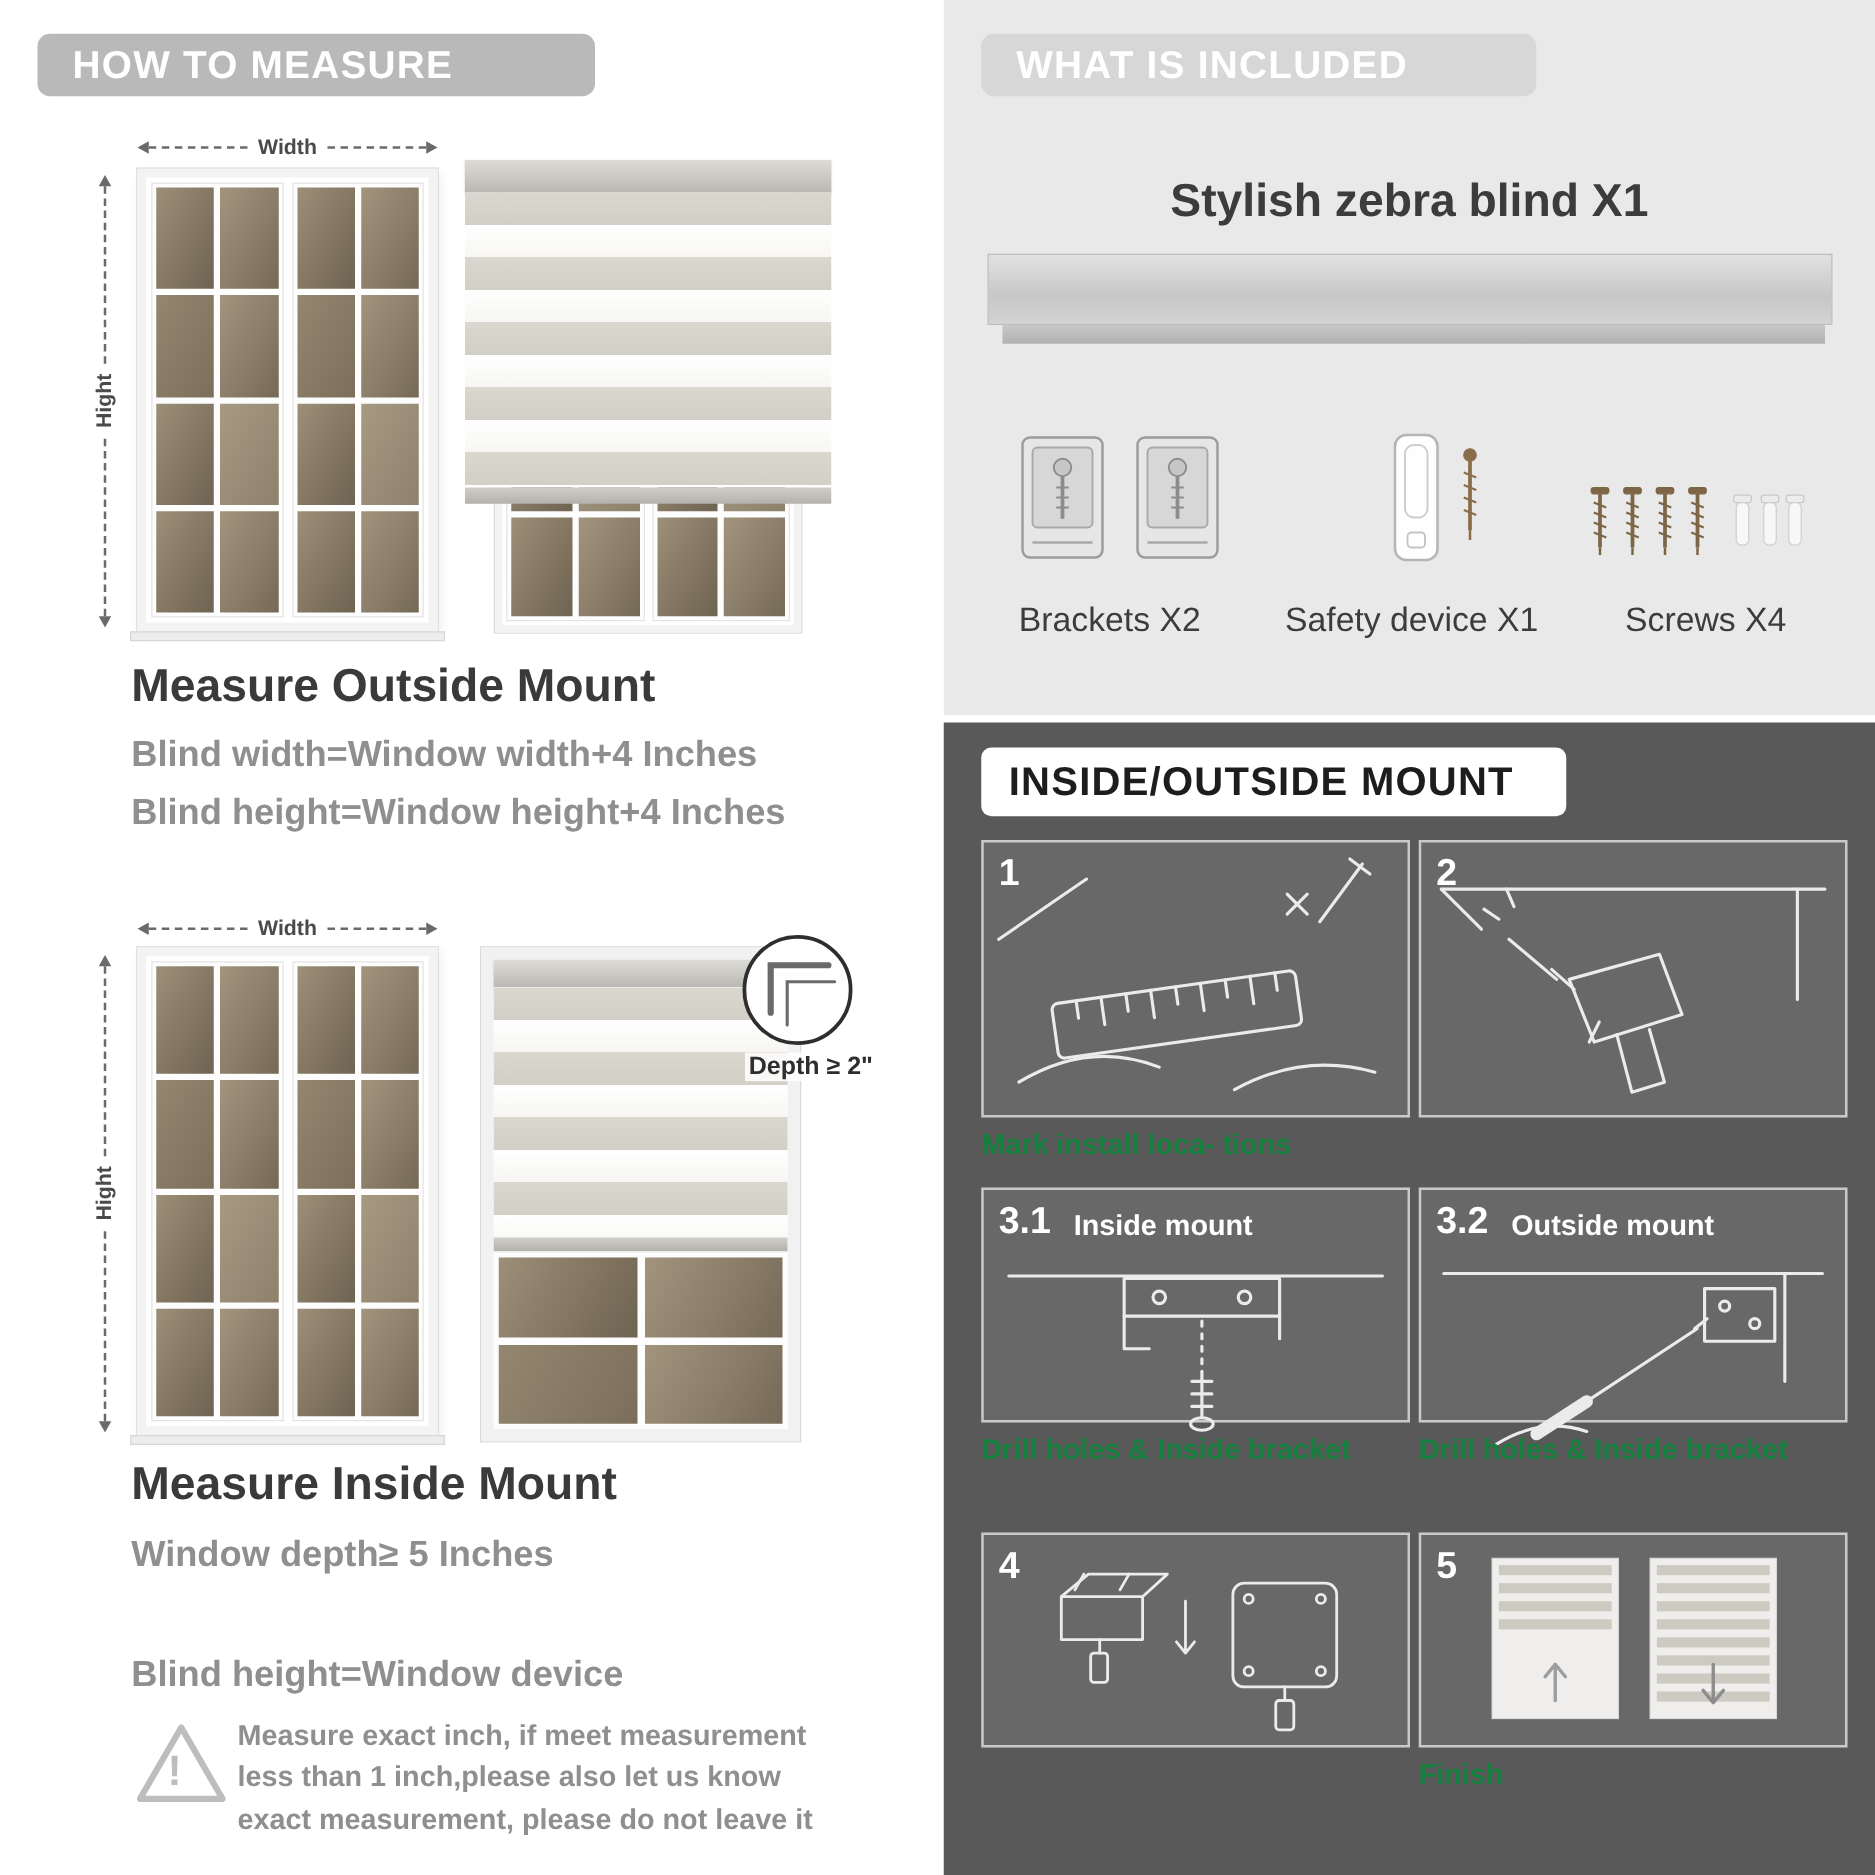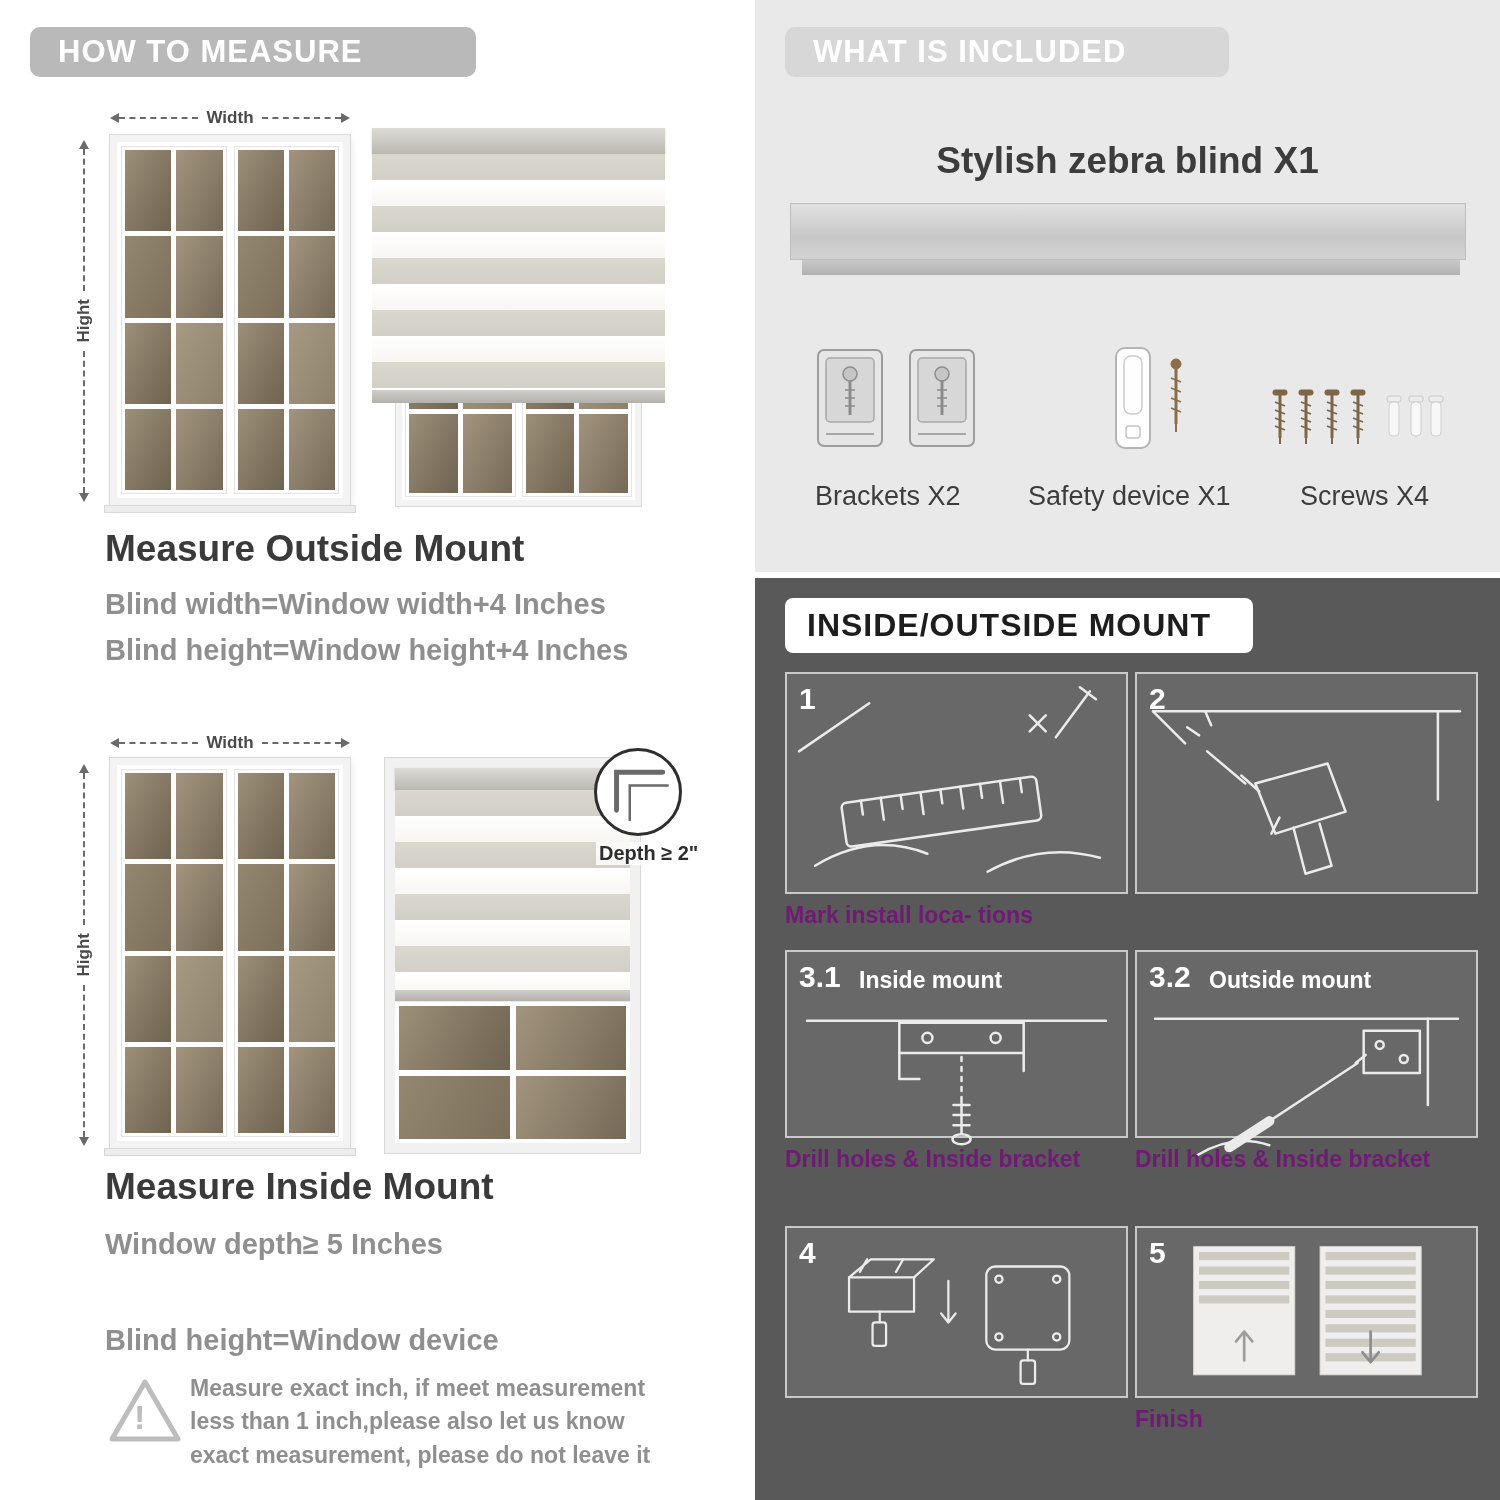--- a/index.html
+++ b/index.html
@@ -61,21 +61,21 @@
   
   .blind-label{position:absolute;left:755px;top:140px;width:745px;text-align:center;font-size:37px;font-weight:700;color:#3c3c3c;}
   .headrail{position:absolute;left:790px;top:203px;width:676px;height:57px;background:linear-gradient(180deg,#e1e1e1,#c7c7c7 60%,#d3d3d3);border:1px solid #bdbdbd;box-sizing:border-box;}
   .headrail-lip{position:absolute;left:802px;top:260px;width:658px;height:15px;background:linear-gradient(180deg,#c8c8c8,#b1b1b1);}
   .item-label{position:absolute;font-size:27px;font-weight:400;color:#3c3c3c;}
 
   
   .panel{position:absolute;width:343px;background:#686868;border:2px solid #c9c9c9;box-sizing:border-box;}
   .stepnum{position:absolute;left:12px;top:8px;color:#fff;font-size:30px;font-weight:700;z-index:2;}
   .steplabel{position:absolute;left:72px;top:15px;color:#fff;font-size:23px;font-weight:700;z-index:2;}
-  .caption{position:absolute;width:343px;color:#701a75;font-size:23px;font-weight:700;}
+  .caption{position:absolute;width:343px;color:#15803d;font-size:23px;font-weight:700;}
   .art{position:absolute;left:4px;right:4px;top:6px;bottom:4px;width:calc(100% - 8px);height:calc(100% - 10px);}
 </style>
 </head>
 <body>
 
 <div class="canvas">
 
   <div class="pill how-pill">
     <span>HOW TO MEASURE</span>
   </div>

